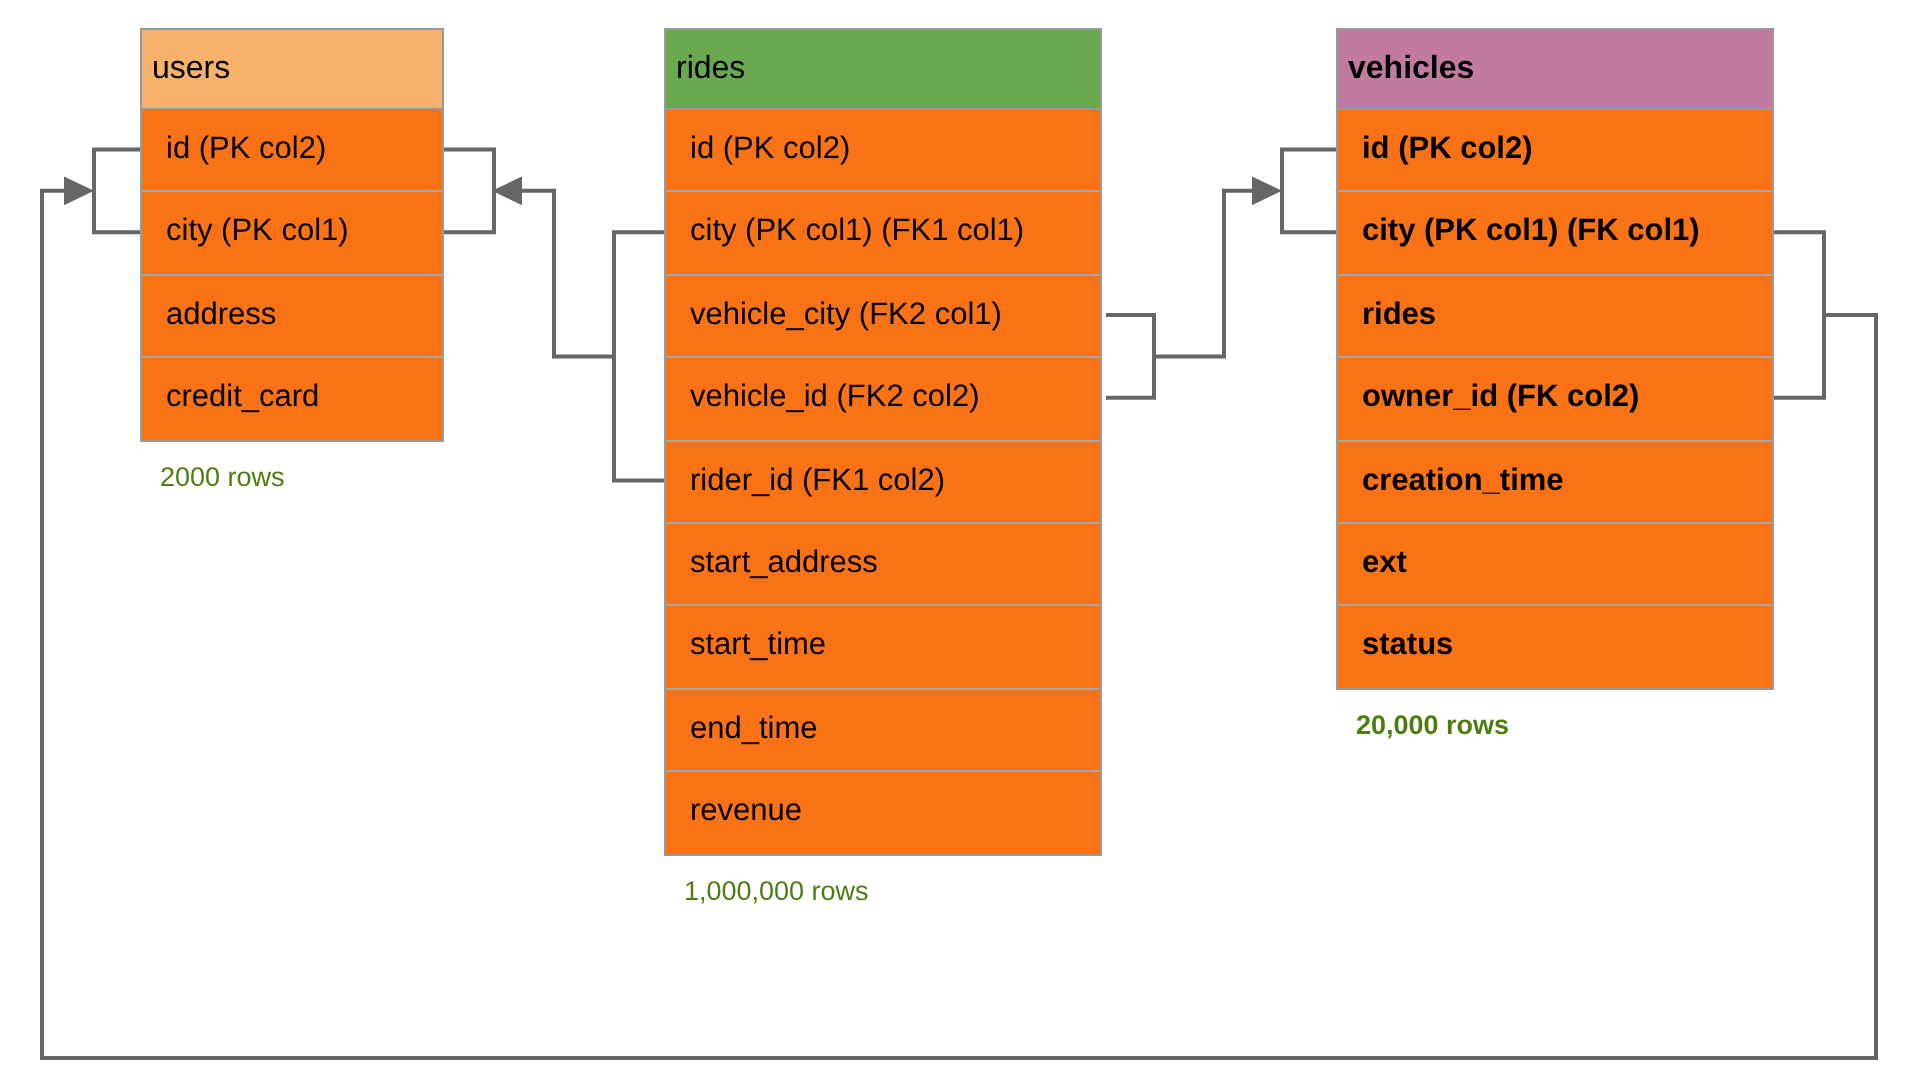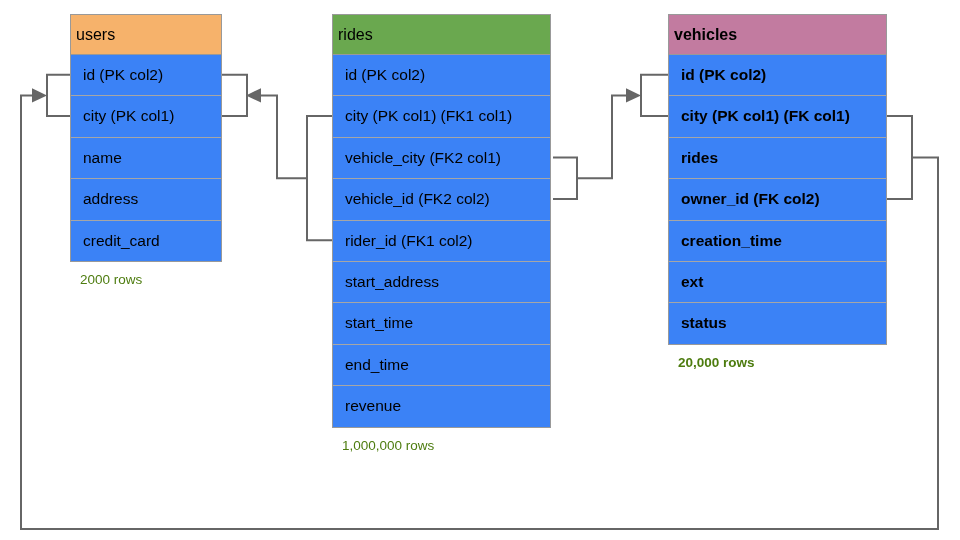--- a/index.html
+++ b/index.html
@@ -53,21 +53,21 @@
   .vehicles-h { background: #C27BA0; }
   .trow {
     height: 41.4px;
     line-height: 40.4px;
     padding-left: 12px;
     font-size: 15.5px;
     color: #000000;
     border-top: 1px solid #a6a6a6;
     box-sizing: border-box;
     white-space: nowrap;
-    background: #3b82f6;
+    background: #f97316;
   }
   .caption {
     margin-top: 10px;
     padding-left: 10px;
     font-size: 13.5px;
     color: #4d7c0f;
   }
   .t-users    { left: 70px;  top: 14px; width: 152px; }
   .t-rides    { left: 332px; top: 14px; width: 219px; }
   .t-vehicles { left: 668px; top: 14px; width: 219px; font-weight: bold; }
@@ -99,21 +99,20 @@
       <path d="M 912 157.5 H 938 V 529 H 21 V 95.4 H 32"></path>
       <polygon points="47,95.4 32,88.2 32,102.6"></polygon>
     </g>
   </svg>
 
   <div class="table t-users">
     <div class="box">
       <div class="thead users-h">users</div>
       <div class="trow" style="border-top-color:#999999">id (PK col2)</div>
       <div class="trow">city (PK col1)</div>
-      <div class="trow">name</div>
       <div class="trow">address</div>
       <div class="trow">credit_card</div>
     </div>
     <div class="caption">2000 rows</div>
   </div>
 
   <div class="table t-rides">
     <div class="box">
       <div class="thead rides-h">rides</div>
       <div class="trow" style="border-top-color:#999999">id (PK col2)</div>

